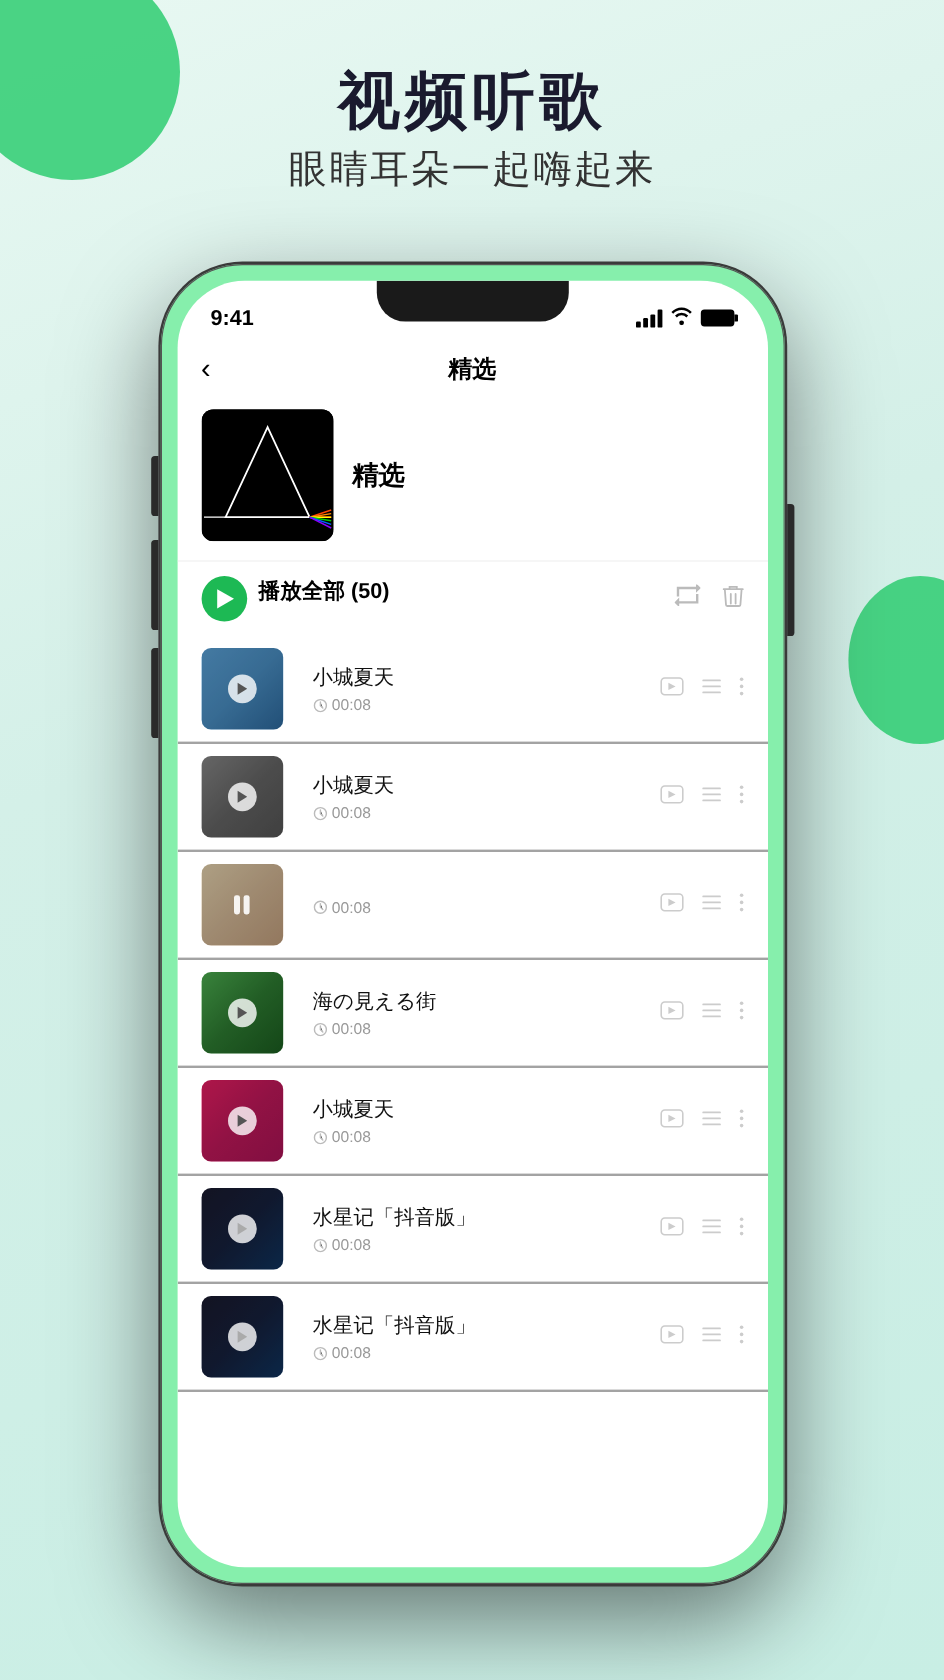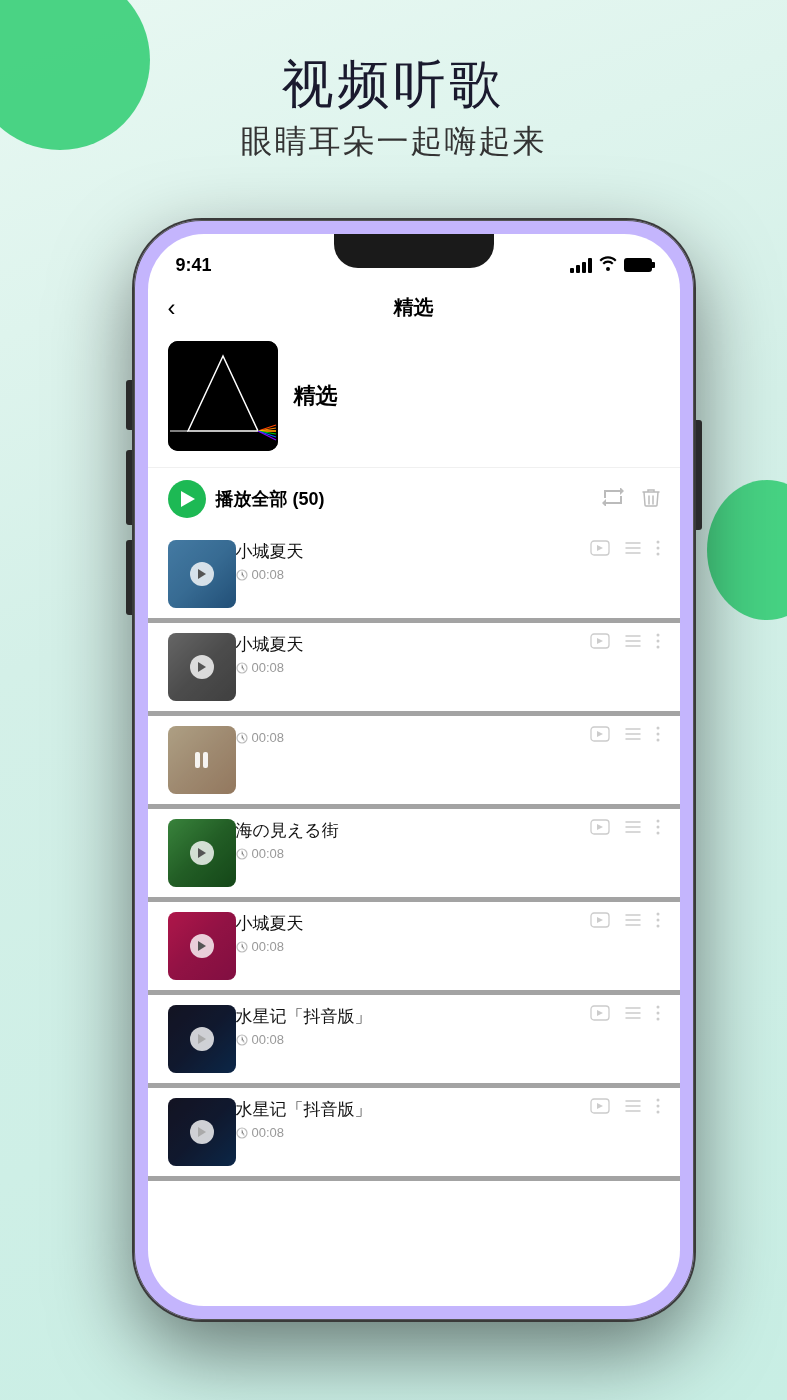--- a/index.html
+++ b/index.html
@@ -37,21 +37,21 @@
     
     .page-header {
       position: absolute;
       top: 50px;
       left: 0;
       right: 0;
       text-align: center;
     }
     .page-title-main {
       font-size: 52px;
-      font-weight: 400;
+      font-weight: 700;
       color: #1a1a2e;
       letter-spacing: 4px;
     }
     .page-subtitle {
       font-size: 32px;
       font-weight: 500;
       color: #333;
       margin-top: 0;
       letter-spacing: 2px;
     }
@@ -59,23 +59,23 @@
     
     .phone-container {
       position: absolute;
       top: 220px;
       left: 50%;
       transform: translateX(-50%);
       width: 520px;
       height: 1100px;
     }
     .phone-outer {
-      width: 560px;
+      width: 520px;
       height: 1100px;
-      background: #c4b5fd;
+      background: #86efac;
       border-radius: 68px;
       padding: 14px;
       box-shadow:
         0 0 0 2px #3a3a3a,
         0 30px 80px rgba(0,0,0,0.5),
         inset 0 0 0 1px #555;
       position: relative;
     }
 
     
@@ -248,21 +248,20 @@
     
     .play-all-bar {
       display: flex;
       align-items: center;
       justify-content: space-between;
       padding: 12px 20px;
       border-top: 1px solid #f0f0f0;
     }
     .play-all-left {
       display: flex;
-      align-items: center;
       gap: 10px;
     }
     .play-btn-circle {
       width: 38px;
       height: 38px;
       border-radius: 50%;
       background: #1DB954;
       display: flex;
       align-items: center;
       justify-content: center;
@@ -284,24 +283,24 @@
       display: flex;
       align-items: center;
       gap: 18px;
     }
     .action-icon {
       color: #aaa;
       font-size: 20px;
     }
     .song-item {
       display: flex;
-      align-items: flex-start;
+      align-items: center;
       padding: 10px 20px;
-      gap: 0;
-      border-bottom: 5px solid #a3a3a3;
+      gap: 25px;
+      border-bottom: 2px solid #a3a3a3;
       position: relative;
     }
     .song-thumb {
       width: 68px;
       height: 68px;
       border-radius: 8px;
       overflow: hidden;
       flex-shrink: 0;
       position: relative;
     }

